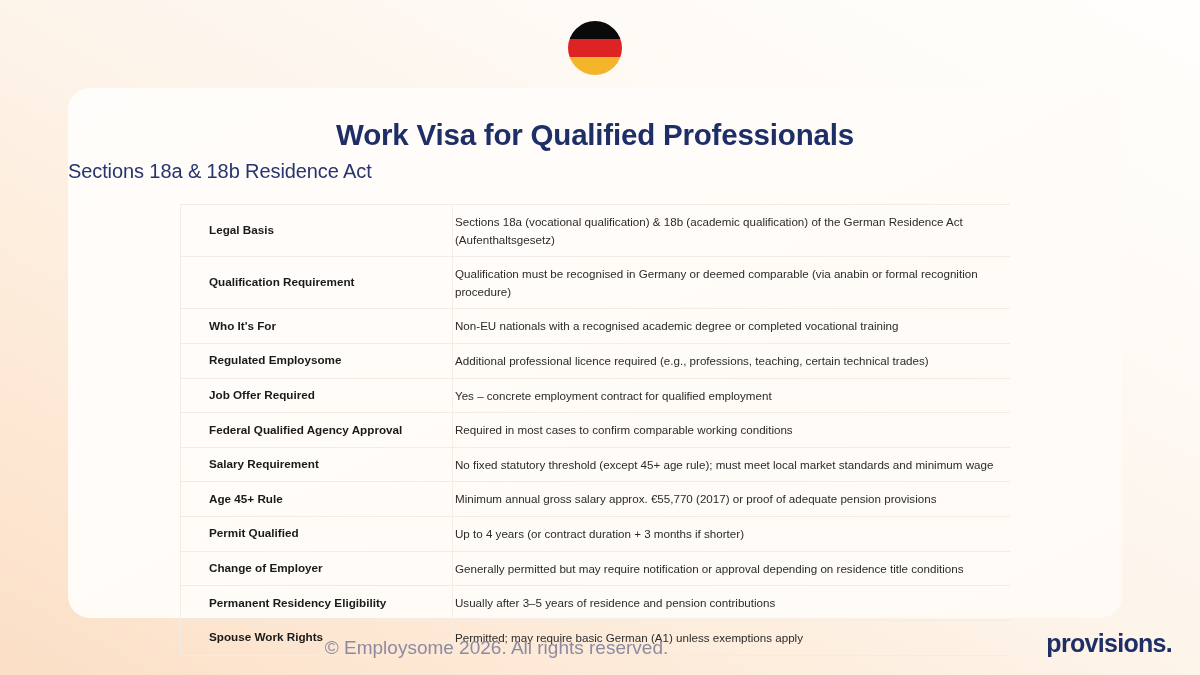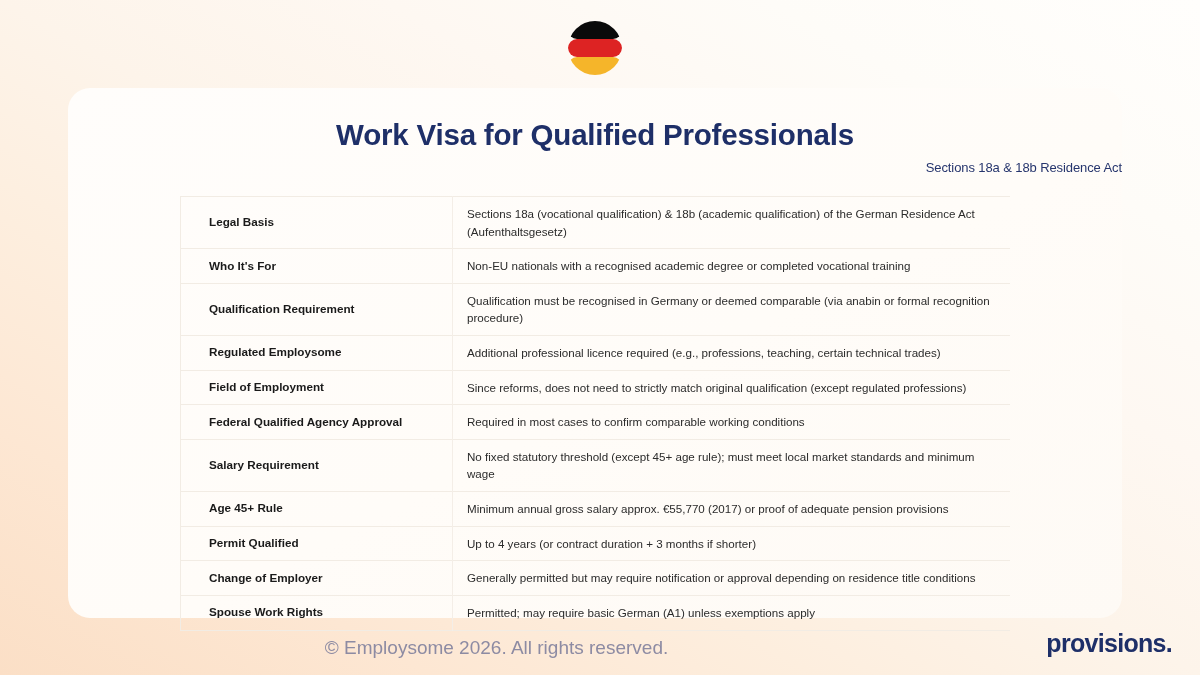--- a/index.html
+++ b/index.html
@@ -1,15 +1,15 @@
 <!DOCTYPE html>
 <html><head>
 <meta charset="utf-8">
 <style>
-  * { margin: 0; padding: 0; box-sizing: border-box; border-radius: 18px; }
+  * { margin: 0; padding: 0; box-sizing: border-box; }
 
   html, body {
     width: 1200px;
     height: 675px;
     overflow: hidden;
   }
 
   body {
     font-family: "Liberation Sans", sans-serif;
     background:
@@ -62,22 +62,22 @@
     margin-top: 30px;
     text-align: center;
     font-size: 29.5px;
     font-weight: bold;
     color: #1e2f68;
     letter-spacing: -0.2px;
   }
 
   .card-subtitle {
     margin-top: 8px;
-    text-align: right;
-    font-size: 13px;
+    text-align: left;
+    font-size: 20px;
     font-weight: normal;
     color: #26356d;
     letter-spacing: -0.1px;
   }
 
   
   .spec-table {
     margin: 21px auto 0 auto;
     width: 830px;
     border-collapse: collapse;
@@ -102,21 +102,21 @@
     padding-right: 14px;
     border-left: 1px solid #f2ece4;
     border-right: 1px solid #f4eee7;
     font-size: 11.7px;
     font-weight: bold;
     color: #1a1a1a;
     line-height: 1.45;
   }
 
   td.cell-value {
-    padding-left: 14px;
+    padding-left: 2px;
     padding-right: 8px;
     font-size: 11.6px;
     font-weight: normal;
     color: #2b2b2b;
     line-height: 1.52;
   }
 
   
   .footer-copy {
     position: absolute;
@@ -155,34 +155,34 @@
 
     <div class="card-subtitle">Sections 18a &amp; 18b Residence Act</div>
 
     <table class="spec-table">
       <tbody>
           <tr>
             <td class="cell-label">Legal Basis</td>
             <td class="cell-value">Sections 18a (vocational qualification) &amp; 18b (academic qualification) of the German Residence Act (Aufenthaltsgesetz)</td>
           </tr>
           <tr>
+            <td class="cell-label">Qualification Requirement</td>
+            <td class="cell-value">Qualification must be recognised in Germany or deemed comparable (via anabin or formal recognition procedure)</td>
+          </tr>
+          <tr>
             <td class="cell-label">Who It's For</td>
             <td class="cell-value">Non-EU nationals with a recognised academic degree or completed vocational training</td>
           </tr>
           <tr>
-            <td class="cell-label">Qualification Requirement</td>
-            <td class="cell-value">Qualification must be recognised in Germany or deemed comparable (via anabin or formal recognition procedure)</td>
-          </tr>
-          <tr>
             <td class="cell-label">Regulated Employsome</td>
             <td class="cell-value">Additional professional licence required (e.g., professions, teaching, certain technical trades)</td>
           </tr>
           <tr>
-            <td class="cell-label">Field of Employment</td>
-            <td class="cell-value">Since reforms, does not need to strictly match original qualification (except regulated professions)</td>
+            <td class="cell-label">Job Offer Required</td>
+            <td class="cell-value">Yes – concrete employment contract for qualified employment</td>
           </tr>
           <tr>
             <td class="cell-label">Federal Qualified Agency Approval</td>
             <td class="cell-value">Required in most cases to confirm comparable working conditions</td>
           </tr>
           <tr>
             <td class="cell-label">Salary Requirement</td>
             <td class="cell-value">No fixed statutory threshold (except 45+ age rule); must meet local market standards and minimum wage</td>
           </tr>
           <tr>
@@ -191,20 +191,24 @@
           </tr>
           <tr>
             <td class="cell-label">Permit Qualified</td>
             <td class="cell-value">Up to 4 years (or contract duration + 3 months if shorter)</td>
           </tr>
           <tr>
             <td class="cell-label">Change of Employer</td>
             <td class="cell-value">Generally permitted but may require notification or approval depending on residence title conditions</td>
           </tr>
           <tr>
+            <td class="cell-label">Permanent Residency Eligibility</td>
+            <td class="cell-value">Usually after 3–5 years of residence and pension contributions</td>
+          </tr>
+          <tr>
             <td class="cell-label">Spouse Work Rights</td>
             <td class="cell-value">Permitted; may require basic German (A1) unless exemptions apply</td>
           </tr>
         </tbody>
     </table>
 
   </div>
 
   <div class="footer-copy">© Employsome 2026. All rights reserved.</div>
 

